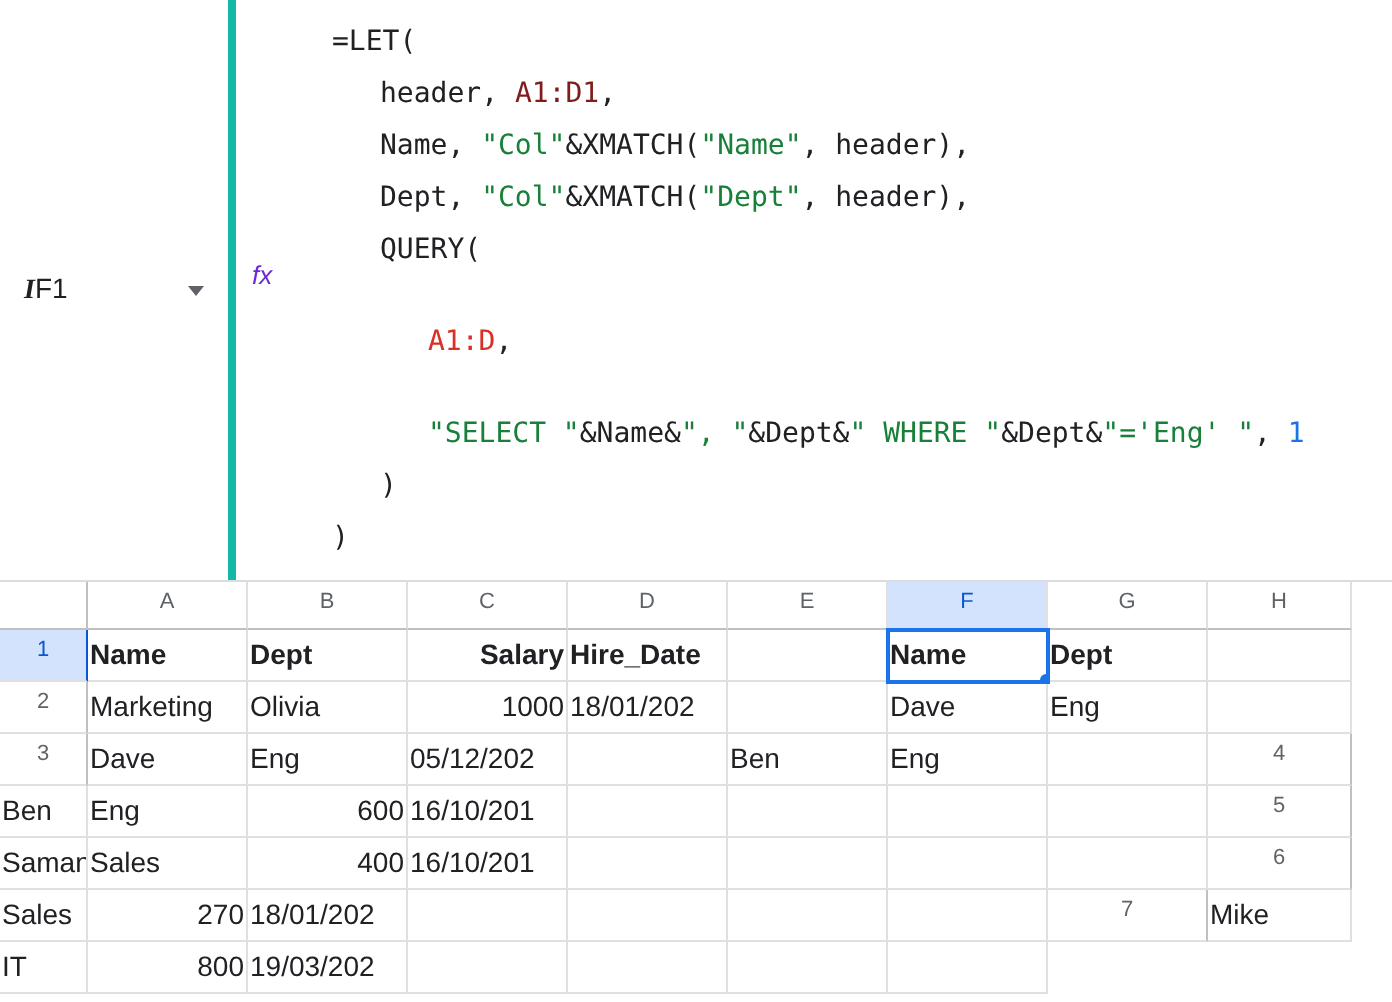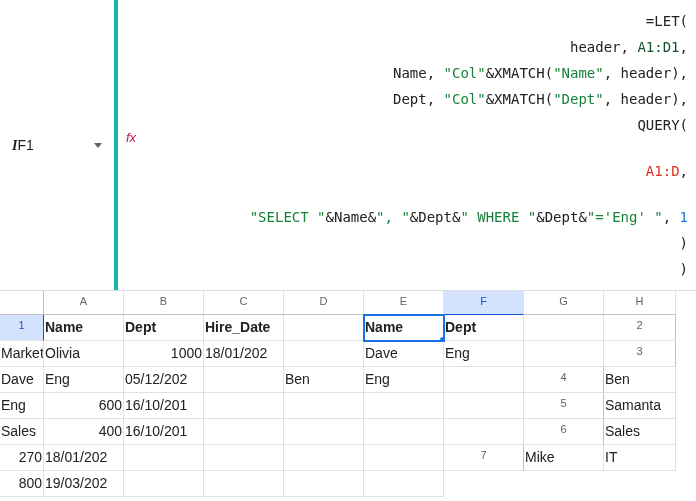--- a/index.html
+++ b/index.html
@@ -6,25 +6,25 @@
     body { font-family: Arial, sans-serif; font-size: 13px; color: #202124; background: #fff; width: 696px; }
     
     .top-section { display: flex; border-bottom: 1px solid #dadce0; min-height: 270px; }
     .namebox-area { width: 118px; padding: 8px 0 8px 8px; border-right: 4px solid #14b8a6; display: flex; align-items: center; }
     .namebox { display: flex; align-items: center; gap: 60px; padding: 2px 4px; }
     .namebox-cursor { font-size: 14px; font-family: serif; font-style: italic; font-weight: bold; }
     .namebox-text { font-size: 14px; color: #202124; }
     .namebox-dropdown { width: 0; height: 0; border-left: 4px solid transparent; border-right: 4px solid transparent; border-top: 5px solid #5f6368; }
     
     .formula-area { flex: 1; position: relative; padding: 8px 8px 8px 24px; }
-    .fx-label { position: absolute; left: 8px; top: 130px; font-style: italic; color: #be185d; font-size: 13px; }
-    .formula-content { font-family: 'Consolas', monospace; font-size: 14px; line-height: 26px; white-space: pre; text-align: right; }
+    .fx-label { position: absolute; left: 8px; top: 130px; font-style: italic; color: #6d28d9; font-size: 13px; }
+    .formula-content { font-family: 'Consolas', monospace; font-size: 14px; line-height: 26px; white-space: pre; }
     .formula-content .kw { color: #202124; }
     .formula-content .range { color: #d93025; }
-    .formula-content .range2 { color: #14532d; }
+    .formula-content .range2 { color: #7f1d1d; }
     .formula-content .str { color: #188038; }
     .formula-content .num { color: #1a73e8; }
     .ind0 { padding-left: 24px; }
     .ind1 { padding-left: 48px; }
     .ind2 { padding-left: 72px; margin-top: 20px; }
     
     .grid { display: grid; grid-template-columns: 44px 80px 80px 80px 80px 80px 80px 80px 72px; }
     .col-header { background: #fff; border-right: 1px solid #e0e0e0; border-bottom: 1px solid #c0c0c0; text-align: center; padding: 4px 0; font-size: 11px; color: #5f6368; height: 24px; }
     .col-header.selected { background: #d3e3fd; color: #0b57d0; border-bottom: 1px solid #0b57d0; }
     .row-header { background: #fff; border-right: 1px solid #c0c0c0; border-bottom: 1px solid #e0e0e0; text-align: center; padding: 4px 0; font-size: 11px; color: #5f6368; height: 26px; }
@@ -60,20 +60,21 @@
     <div class="col-header">B</div>
     <div class="col-header">C</div>
     <div class="col-header">D</div>
     <div class="col-header">E</div>
     <div class="col-header selected">F</div>
     <div class="col-header">G</div>
     <div class="col-header">H</div>
     <div class="row-header selected">1</div>
     <div class="cell bold">Name</div>
     <div class="cell bold">Dept</div>
+    <div class="cell bold right">Salary</div>
     <div class="cell bold">Hire_Date</div>
     <div class="cell"></div>
     <div class="cell bold selected-cell">Name</div>
     <div class="cell bold">Dept</div>
     <div class="cell"></div>
     <div class="row-header">2</div>
     <div class="cell">Marketing</div>
     <div class="cell">Olivia</div>
     <div class="cell right">1000</div>
     <div class="cell">18/01/202</div>

